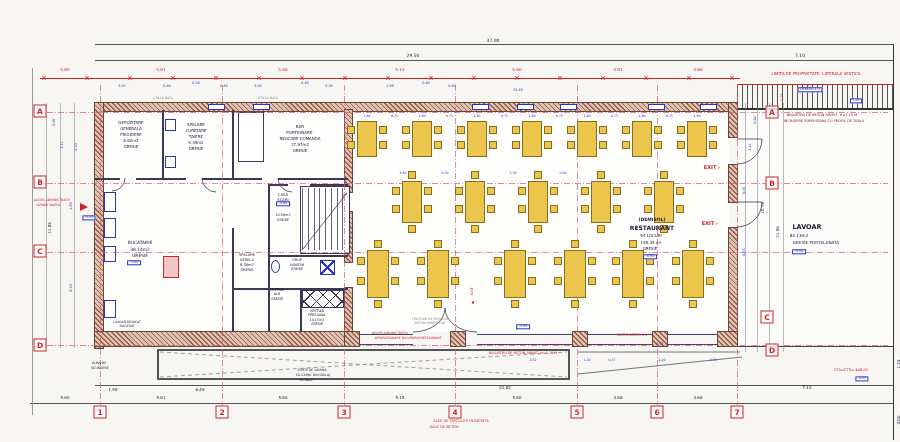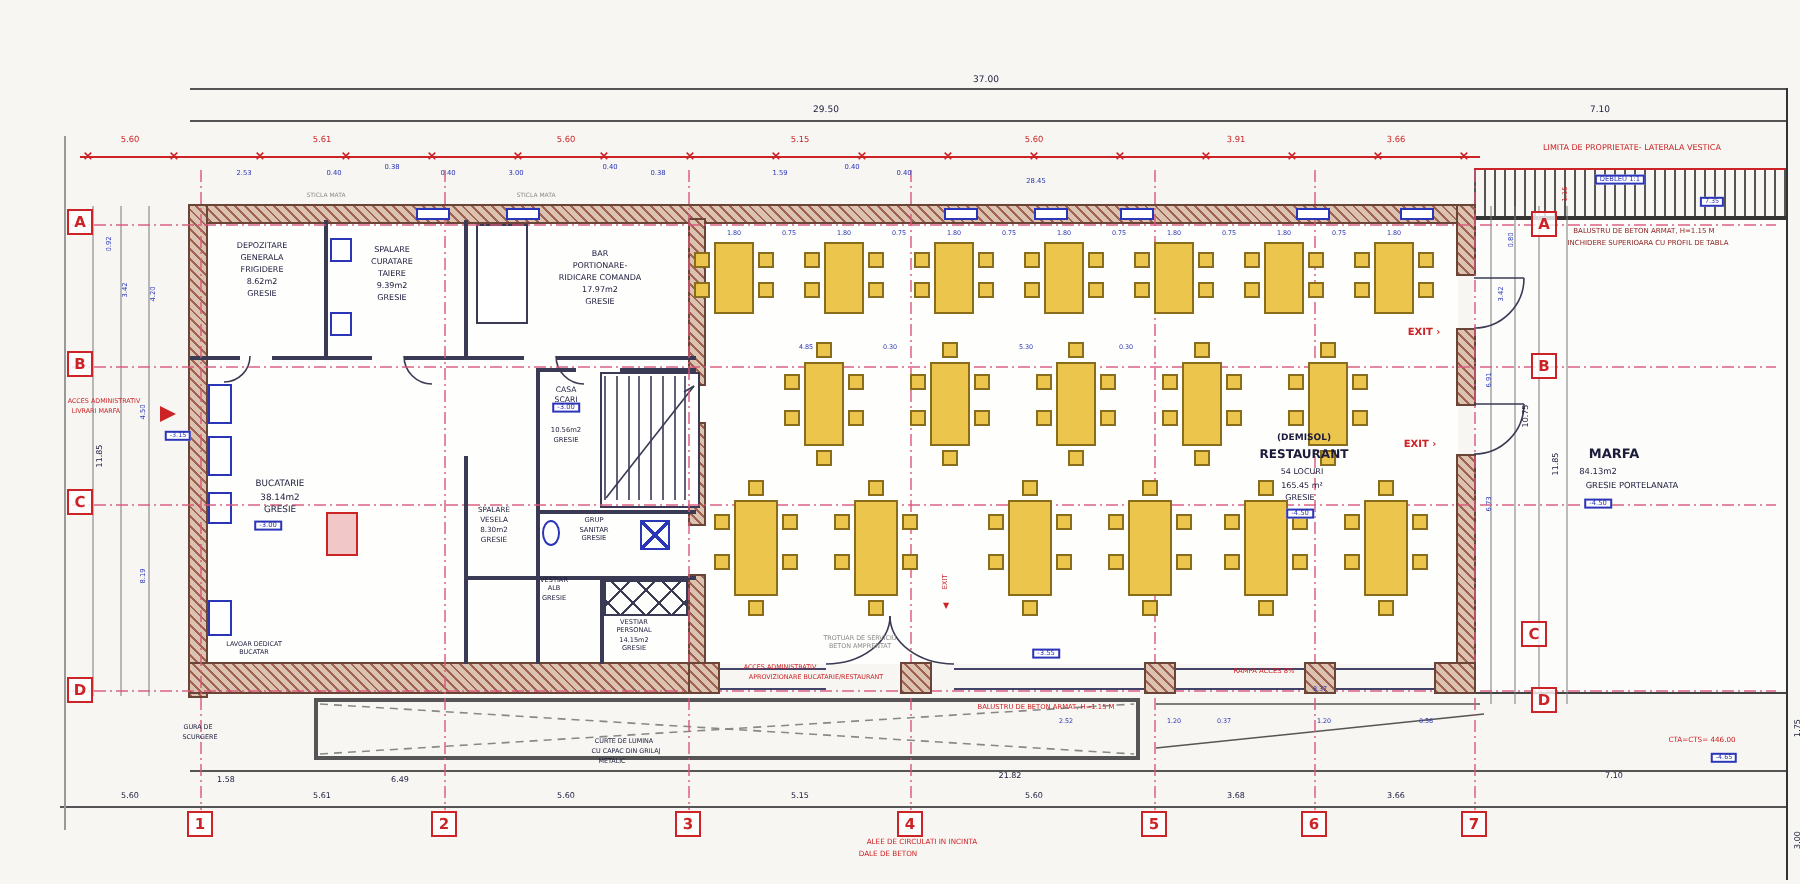--- a/index.html
+++ b/index.html
@@ -427,21 +427,21 @@
       <span class="ann c-d w" style="left: 652px; top: 220px; font-size: 4.5px;">(DEMISOL)</span>
       <span class="ann c-d w" style="left: 652px; top: 228px; font-size: 6px;">RESTAURANT</span>
       <span class="ann c-d" style="left: 651px; top: 236px; font-size: 4px;">54 LOCURI</span>
       <span class="ann c-d" style="left: 651px; top: 243px; font-size: 4px;">165.45 m²</span>
       <span class="ann c-d" style="left: 650px; top: 249px; font-size: 4px;">GRESIE</span>
       <span class="ann c-b boxed" style="left: 650px; top: 257px; font-size: 3.4px;">-4.50</span>
       <span class="ann c-r w" style="left: 712px; top: 167px; font-size: 5px;">EXIT ›</span>
       <span class="ann c-r w" style="left: 710px; top: 223px; font-size: 5px;">EXIT ›</span>
       <span class="ann c-r rot" style="left: 473px; top: 291px; font-size: 3.4px;">EXIT</span>
       <span class="ann c-r" style="left: 473px; top: 303px; font-size: 4px;">▼</span>
-      <span class="ann c-d w" style="left: 807px; top: 227px; font-size: 6.5px;">MARFA</span>
+      <span class="ann c-d w" style="left: 807px; top: 227px; font-size: 6.5px;">LAVOAR</span>
       <span class="ann c-d" style="left: 799px; top: 236px; font-size: 4.2px;">84.13m2</span>
       <span class="ann c-d" style="left: 816px; top: 243px; font-size: 4.2px;">GRESIE PORTELANATA</span>
       <span class="ann c-b boxed" style="left: 799px; top: 252px; font-size: 3.4px;">-4.50</span>
       <span class="ann c-b boxed" style="left: 523px; top: 327px; font-size: 3.4px;">-3.55</span>
       <span class="ann c-r" style="left: 390px; top: 334px; font-size: 3.2px;">ACCES ADMINISTRATIV</span>
       <span class="ann c-r" style="left: 408px; top: 339px; font-size: 3.2px;">APROVIZIONARE BUCATARIE/RESTAURANT</span>
       <span class="ann c-r" style="left: 523px; top: 354px; font-size: 3.4px;">BALUSTRU DE BETON ARMAT, H=1.15 M</span>
       <span class="ann c-r" style="left: 632px; top: 336px; font-size: 3.4px;">RAMPA ACCES 8%</span>
       <span class="ann c-b" style="left: 660px; top: 345px; font-size: 3.2px;">8.37</span>
       <span class="ann c-d" style="left: 99px; top: 364px; font-size: 3.2px;">GURA DE</span>

